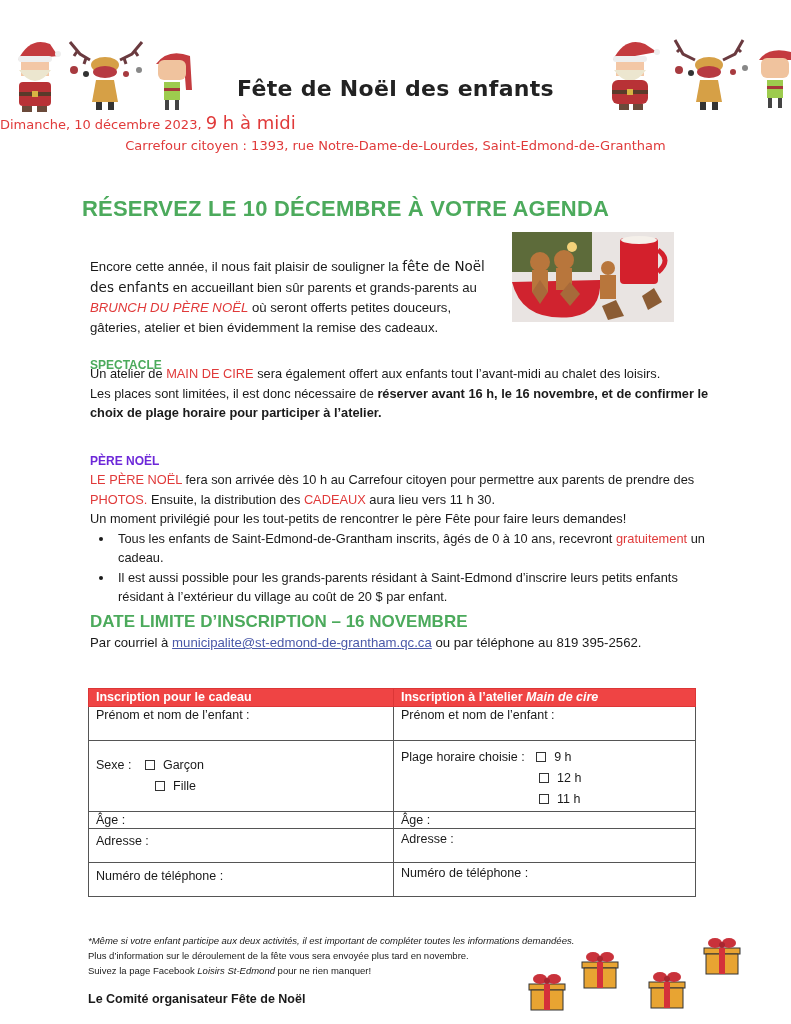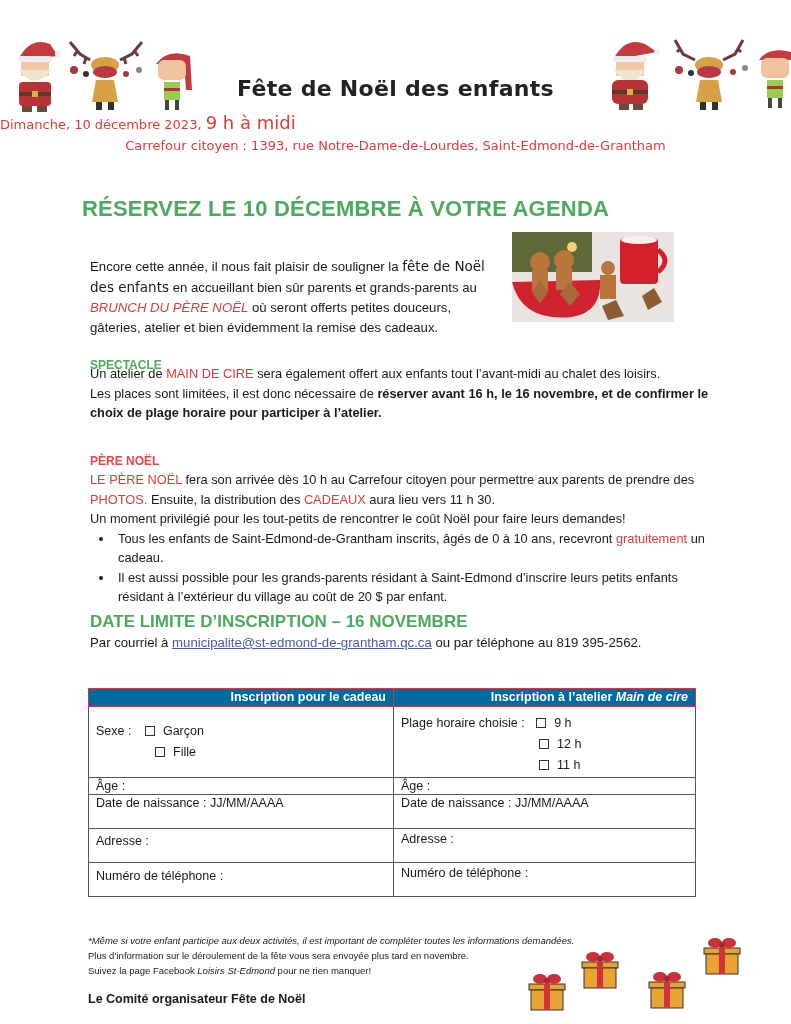--- a/index.html
+++ b/index.html
@@ -22,33 +22,33 @@
   #reserve { left:0; width:691px; top:196px; text-align:center; font-size:22px; font-weight:bold;
              color:#4caa5c; letter-spacing:0.2px; }
 
   .para { font-size:13.2px; line-height:20px; }
   #intro { left:90px; top:256px; width:410px; }
   #intro .comic { font-family:"DejaVu Sans", sans-serif; font-size:13.5px; }
 
   #spectacle-h { left:90px; top:358px; font-size:12px; font-weight:bold; color:#4caa5c; }
   #spectacle { left:90px; top:364px; width:620px; line-height:19.5px; font-size:12.8px; }
 
-  #pere-h { left:90px; top:454px; font-size:12px; font-weight:bold; color:#ef4444; }
+  #pere-h { left:90px; top:454px; font-size:12px; font-weight:bold; color:#6d28d9; }
   #pere { left:90px; top:470px; width:620px; line-height:19.5px; font-size:12.8px; }
   #pere ul { margin:0; padding:0 0 0 24px; }
   #pere li { padding-left:4px; }
 
   #deadline { left:90px; top:612px; font-size:17px; font-weight:bold; color:#4caa5c; }
   #contact { left:90px; top:635px; font-size:13.2px; }
   #contact a { color:#4a58a8; text-decoration:underline; }
 
   
   #reg-table { left:88px; top:688px; width:608px; border-collapse:collapse; font-size:12.5px; }
   #reg-table td, #reg-table th { border:1px solid #555; vertical-align:top; padding:1px 7px; text-align:left; }
-  #reg-table th { background:#0369a1; color:#fff; font-weight:bold; height:15px; border-color:#dc3636;text-align:right; }
+  #reg-table th { background:#ef4444; color:#fff; font-weight:bold; height:15px; border-color:#dc3636; }
   .cb { display:inline-block; width:8px; height:8px; border:1px solid #333; margin-right:8px; vertical-align:middle; position:relative; top:-1px; }
 
   #notes { left:88px; top:933px; font-size:9.5px; line-height:15px; }
   #notes .first { font-style:italic; }
   #signature { left:88px; top:992px; font-size:12.5px; font-weight:bold; }
 
   
   .figure-svg { position:absolute; }
 </style>
 </head>
@@ -164,58 +164,58 @@
 
 <div id="spectacle-h" class="abs">SPECTACLE</div>
 <div id="spectacle" class="abs">
   <div><span>Un atelier de </span><span class="red">MAIN DE CIRE</span><span> sera également offert aux enfants tout l’avant-midi au chalet des loisirs.</span></div>
   <div><span>Les places sont limitées, il est donc nécessaire de </span><span class="b">réserver avant 16 h, le 16 novembre, et de confirmer le choix de plage horaire pour participer à l’atelier.</span></div>
 </div>
 
 <div id="pere-h" class="abs">PÈRE NOËL</div>
 <div id="pere" class="abs">
   <div><span class="red">LE PÈRE NOËL</span><span> fera son arrivée dès 10 h au Carrefour citoyen pour permettre aux parents de prendre des </span><span class="red">PHOTOS.</span><span> Ensuite, la distribution des </span><span class="red">CADEAUX</span><span> aura lieu vers 11 h 30.</span></div>
-  <div>Un moment privilégié pour les tout-petits de rencontrer le coût Noël pour faire leurs demandes!</div>
+  <div>Un moment privilégié pour les tout-petits de rencontrer le père Fête pour faire leurs demandes!</div>
   <ul>
     <li><span>Tous les enfants de Saint-Edmond-de-Grantham inscrits, âgés de 0 à 10 ans, recevront </span><span class="red">gratuitement</span><span> un cadeau.</span></li>
     <li>Il est aussi possible pour les grands-parents résidant à Saint-Edmond d’inscrire leurs petits enfants résidant à l’extérieur du village au coût de 20 $ par enfant.</li>
   </ul>
 </div>
 
 <div id="deadline" class="abs">DATE LIMITE D’INSCRIPTION – 16 NOVEMBRE</div>
 <div id="contact" class="abs">
   <span>Par courriel à </span><a>municipalite@st-edmond-de-grantham.qc.ca</a><span> ou par téléphone au 819 395-2562.</span>
 </div>
 
 <table id="reg-table" class="abs">
   <tbody>
       <tr>
     <th style="width:290px">Inscription pour le cadeau</th>
     <th><span>Inscription à l’atelier </span><span class="i">Main de cire</span></th>
+  </tr>
+  <tr style="height:34px">
+    <td>Prénom et nom de l’enfant :</td>
+    <td>Prénom et nom de l’enfant :</td>
   </tr>
   <tr style="height:68px">
     <td style="padding-top:14px; line-height:21px">
       <span>Sexe :</span>
       <span style="margin-left:10px"><span class="cb"></span><span>Garçon</span></span><br>
       <span style="margin-left:59px"><span class="cb"></span><span>Fille</span></span>
     </td>
     <td style="padding-top:6px; line-height:21px">
       <span>Plage horaire choisie :</span>
       <span style="margin-left:8px"><span class="cb"></span><span>9 h</span></span><br>
       <span style="margin-left:138px"><span class="cb"></span><span>12 h</span></span><br>
       <span style="margin-left:138px"><span class="cb"></span><span>11 h</span></span>
     </td>
   </tr>
   <tr style="height:16px">
     <td>Âge :</td>
     <td>Âge :</td>
-  </tr>
-  <tr style="height:34px">
-    <td>Date de naissance :  JJ/MM/AAAA</td>
-    <td>Date de naissance :  JJ/MM/AAAA</td>
   </tr>
   <tr style="height:34px">
     <td style="padding-top:5px">Adresse :</td>
     <td style="padding-top:3px">Adresse :</td>
   </tr>
   <tr style="height:34px">
     <td style="padding-top:6px">Numéro de téléphone :</td>
     <td style="padding-top:3px">Numéro de téléphone :</td>
   </tr>
 </tbody>

